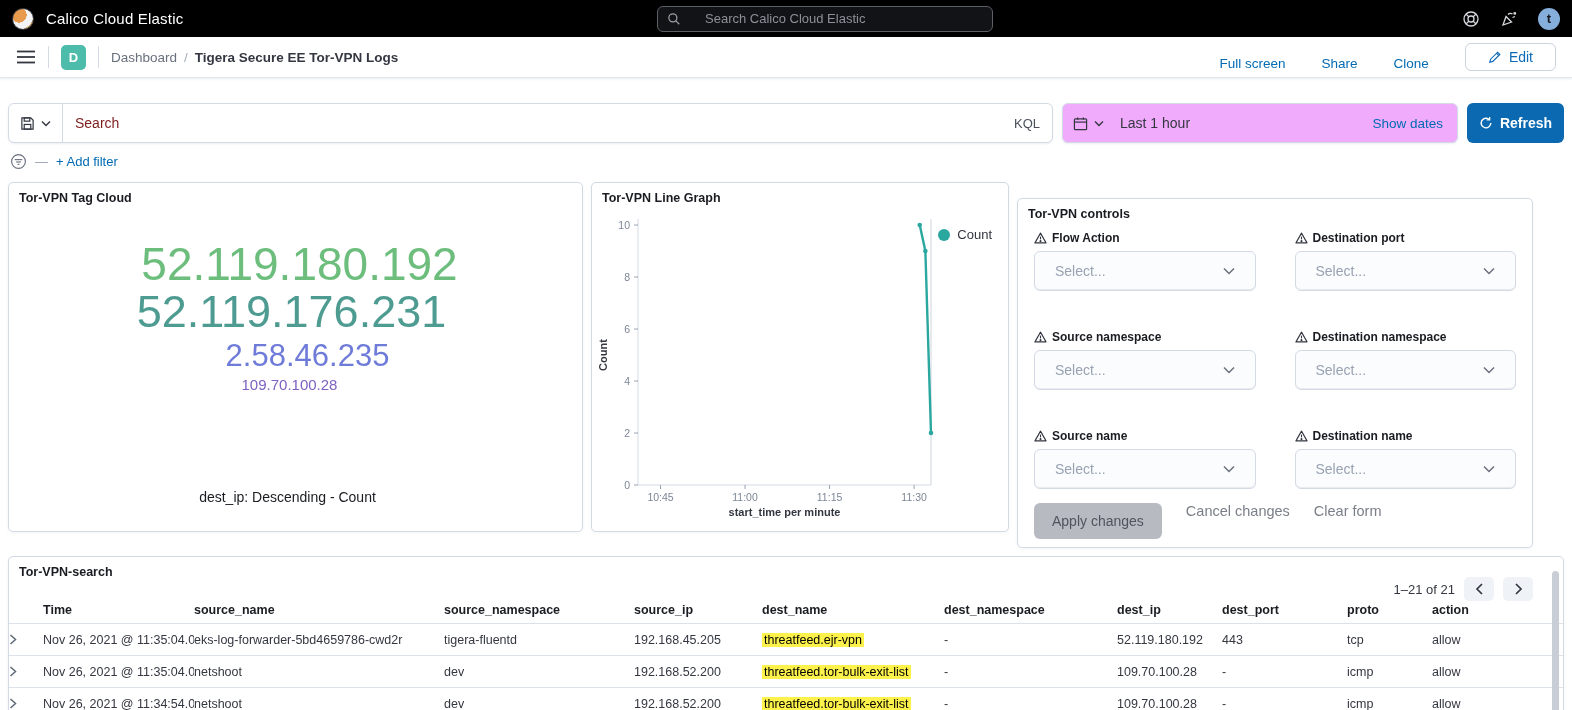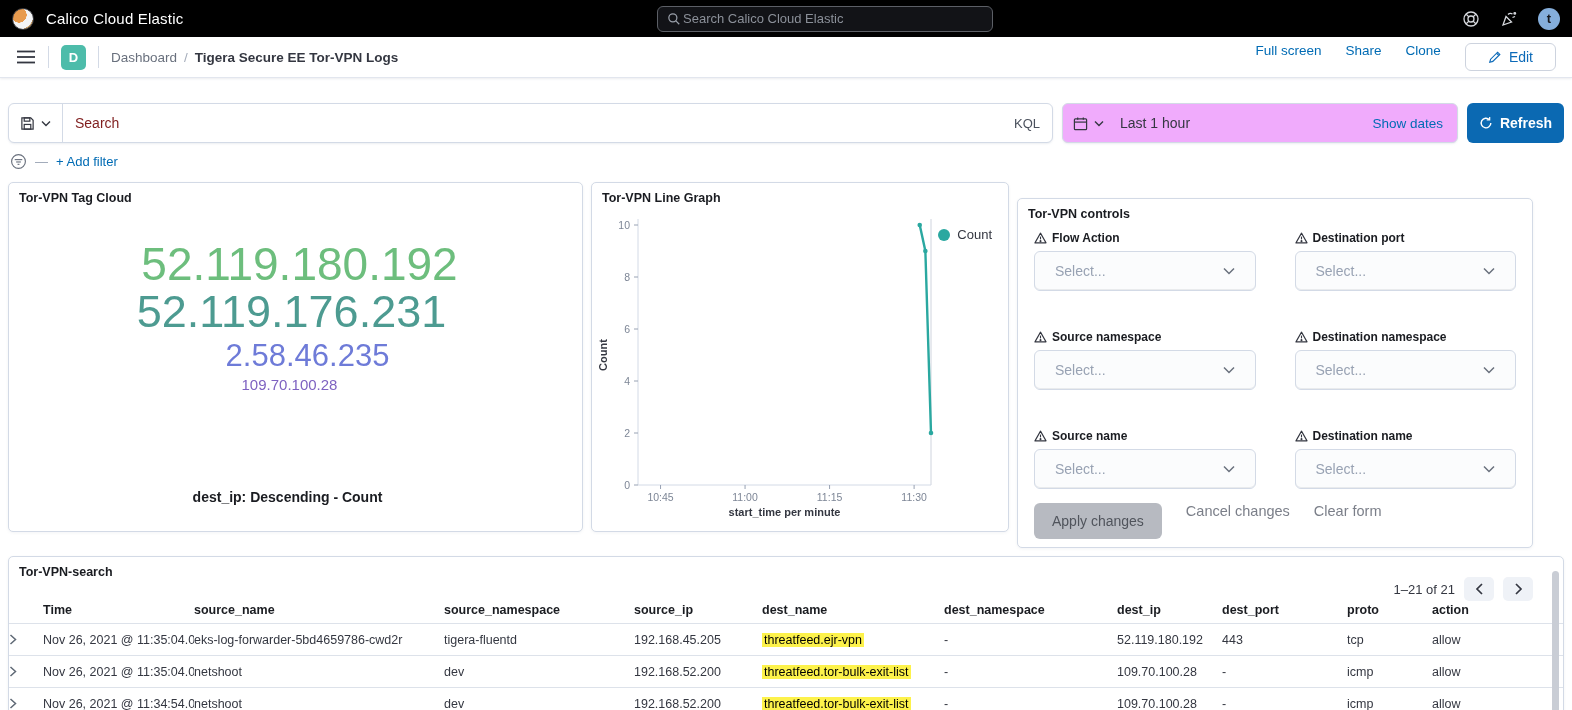--- a/index.html
+++ b/index.html
@@ -7,35 +7,35 @@
     font-family:"Liberation Sans", sans-serif; color:#343741; }
   svg { display:block; }
 
   
   .topbar { height:37px; background:#000; display:flex; align-items:center; padding:0 12px; position:relative; }
   .logo { width:22px; height:22px; border-radius:50%; margin-right:12px;
     background: radial-gradient(circle at 30% 30%, #e89b4e 0 38%, #f3f4f6 39% 72%, #caa06a 73%); border:1px solid #3a3b40; }
   .topbar-title { color:#fff; font-size:15px; font-weight:500; letter-spacing:.2px; }
   .topbar-search { position:absolute; left:657px; width:336px; height:26px; border:1px solid #5c5f66; border-radius:6px;
     display:flex; align-items:center; padding:0 9px; background:#121317; }
-  .topbar-search .ph { color:#8b9099; font-size:13px; margin-left:2px; }
+  .topbar-search .ph { color:#8b9099; font-size:13px; margin-left:24px; }
   .topbar-right { margin-left:auto; display:flex; align-items:center; gap:20px; }
   .avatar { width:22px; height:22px; border-radius:50%; background:#85aedb; color:#16171c; font-size:13px; font-weight:600;
     display:flex; align-items:center; justify-content:center; }
 
   
   .navbar { height:41px; background:#fff; border-bottom:1px solid #e2e6ee; box-shadow:0 1px 2px rgba(100,110,130,.12);
     display:flex; align-items:center; padding:0 16px; position:relative; z-index:2; }
   .vdiv { width:1px; height:22px; background:#d3dae6; margin:0 12px; }
   .app-badge { width:25px; height:25px; border-radius:5px; background:#4dbcaa; color:#fff; font-size:13px; font-weight:700;
     display:flex; align-items:center; justify-content:center; }
   .crumb-parent { color:#69707d; font-size:13.5px; }
   .crumb-sep { color:#a5adbb; font-size:13.5px; margin:0 7px; }
   .crumb-current { color:#343741; font-size:13.5px; font-weight:600; }
-  .nav-actions { margin-left:auto; display:flex; align-items:flex-start; gap:24px; }
+  .nav-actions { margin-left:auto; display:flex; align-items:flex-end; gap:36px; }
   .nav-link { color:#006bb4; font-size:13.5px; cursor:pointer; }
   .edit-btn { display:flex; align-items:center; gap:7px; border:1px solid #cdd3de; border-radius:6px; padding:5px 22px;
     color:#0c6ab8; font-size:14px; font-weight:500; background:#fff; cursor:pointer; }
 
   
   .query-section { padding:25px 8px 0 8px; background:#fff; }
   .query-row { display:flex; gap:9px; height:40px; }
   .search-wrap { flex:1; display:flex; align-items:center; border:1px solid #d3dae6; border-radius:6px; background:#fff;
     box-shadow:0 1px 2px rgba(152,162,179,.18); }
   .save-seg { display:flex; align-items:center; gap:6px; padding:0 11px; height:100%; border-right:1px solid #d3dae6; color:#343741; }
@@ -61,21 +61,21 @@
   .p-line     { width:418px; height:350px; }
   .p-controls { width:516px; height:350px;margin-top:16px; }
 
   
   .cloud { position:absolute; top:58px; left:0; right:0; display:flex; flex-direction:column; align-items:center; line-height:1.04; }
   .cloud .tag { font-weight:400; white-space:nowrap; }
   .cloud .tag:nth-child(1){ transform:translateX(4px); }
   .cloud .tag:nth-child(2){ transform:translateX(-4px); }
   .cloud .tag:nth-child(3){ transform:translateX(12px); margin-top:4px; }
   .cloud .tag:nth-child(4){ transform:translateX(-6px); margin-top:5px; }
-  .cloud-caption { position:absolute; bottom:26px; left:0; right:16px; text-align:center; font-size:14px; font-weight:700; color:#1a1c21; }
+  .cloud-caption { position:absolute; bottom:26px; left:0; right:16px; text-align:center; font-size:14px; font-weight:400; color:#1a1c21; }
 
   
   .chart-svg { position:absolute; top:30px; left:4px; }
   .tick { font-size:10.5px; fill:#7d8696; font-family:"Liberation Sans",sans-serif; }
   .axis-label { font-size:11px; font-weight:700; fill:#343741; font-family:"Liberation Sans",sans-serif; }
   .legend { position:absolute; top:44px; right:16px; display:flex; align-items:center; gap:7px; }
   .legend-dot { width:12px; height:12px; border-radius:50%; }
   .legend-label { font-size:13px; color:#343741; }
 
   

